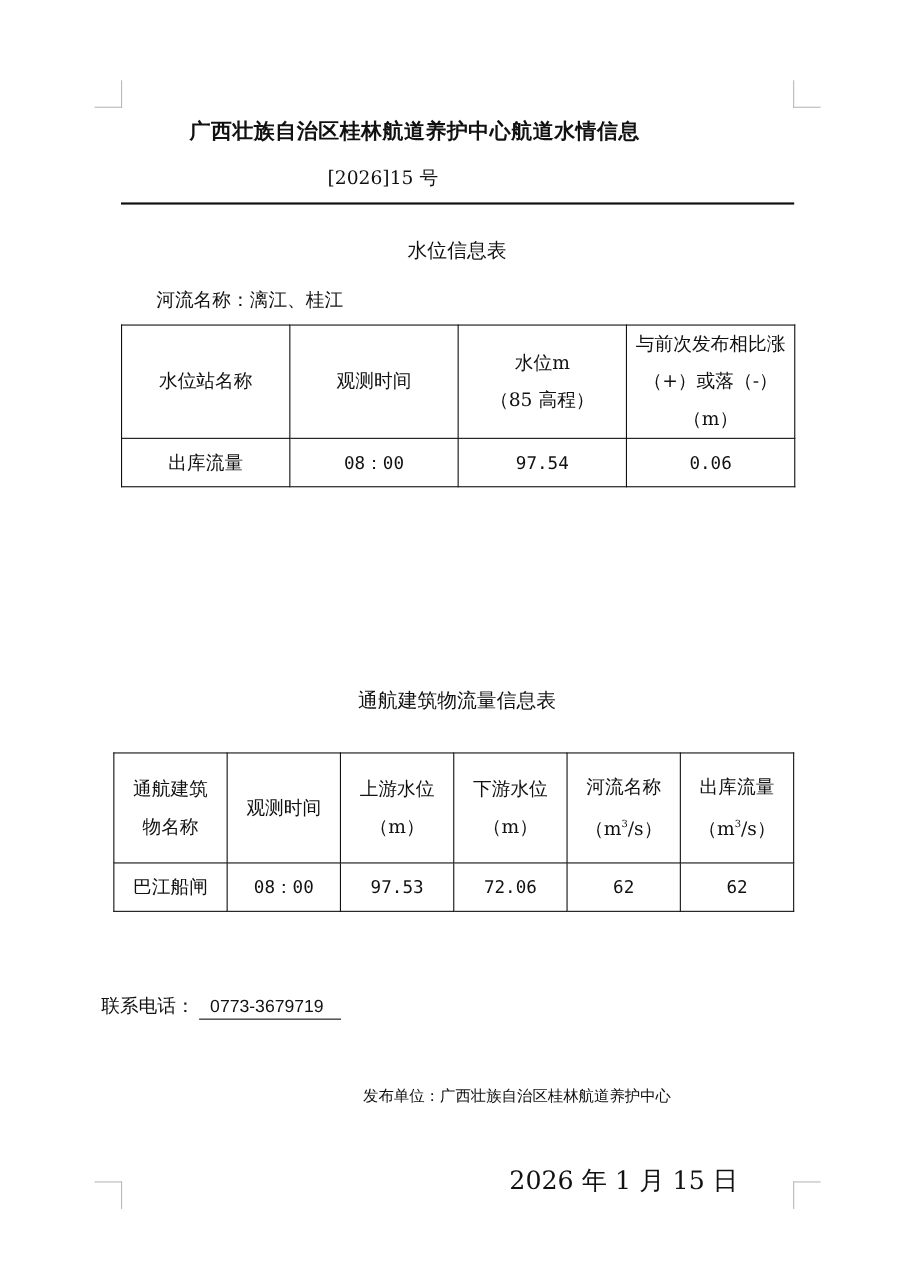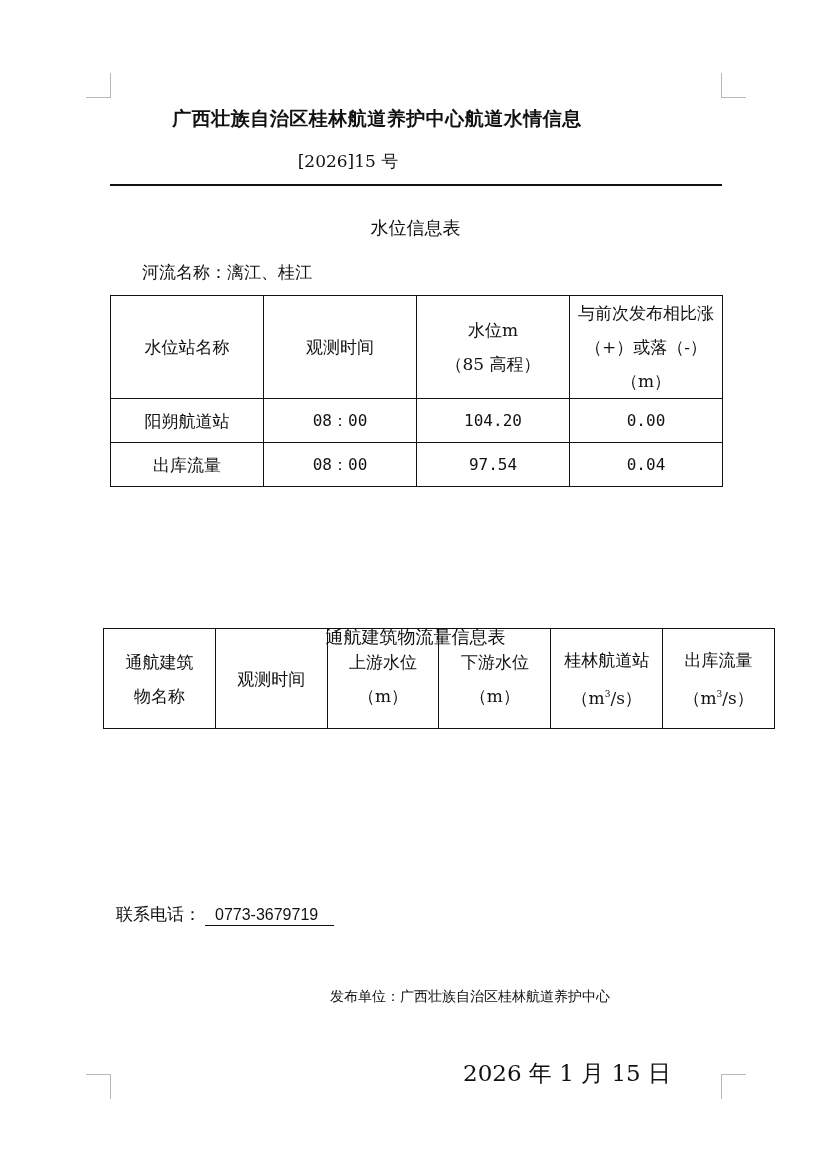--- a/index.html
+++ b/index.html
@@ -11,25 +11,25 @@
     .docno { left: 0; width: 696px; top: 150px; text-align: center; font-size: 17px; }
     .rule { left: 110px; width: 612px; top: 184px; height: 1.5px; background: #111; }
     .sec-title { left: 0; width: 831px; text-align: center; font-size: 18px; font-weight: normal; }
     .river { left: 110px; top: 261px; font-size: 17px; margin-left: 32px; }
     table { border-collapse: collapse; position: absolute; table-layout: fixed; }
     td { border: 1.3px solid #111; text-align: center; vertical-align: middle; font-size: 17px; padding: 0; line-height: 34px; }
     .t1 { left: 110px; top: 295px; width: 613px; }
     .t1 td { width: 25%; }
     .t1 tr.hdr td { height: 98px; }
     .t1 tr.row td { height: 43px; }
-    .t2 { left: 103px; top: 628px; width: 672px; }
+    .t2 { left: 103px; top: 684px; width: 619px; }
     .t2 tr.hdr td { height: 99px; }
     .t2 tr.row td { height: 43px; }
     .num { font-family: "DejaVu Sans Mono", "Liberation Mono", monospace; font-size: 16px; }
-    .contact { left: 116px; top: 903px; font-size: 17px; }
+    .contact { left: 92px; top: 903px; font-size: 17px; }
     .phone { display: inline-block; border-bottom: 1.3px solid #111; padding: 0 16px 0 10px; margin-left: 4px; font-family: "Liberation Sans", sans-serif; font-size: 16px; line-height: 20px; }
     .issuer { left: 330px; top: 988px; font-size: 14px; }
     .date { left: 463px; top: 1058px; font-size: 23px; }
     sup { font-size: 9px; }
   </style>
 </head>
 <body>
 
 <div class="mark" style="left:110px;top:73px;width:1px;height:25px;"></div>
 <div class="mark" style="left:86px;top:97px;width:25px;height:1px;"></div>
@@ -55,30 +55,24 @@
     <td>
           <div>水位m</div>
           <div>（85 高程）</div>
         </td>
     <td>
           <div>与前次发布相比涨</div>
           <div>（+）或落（-）（m）</div>
         </td>
   </tr>
   <tr class="row">
-    <td>阳朔航道站</td>
-    <td class="num">08：00</td>
-    <td class="num">104.20</td>
-    <td class="num">0.00</td>
-  </tr>
-  <tr class="row">
     <td>出库流量</td>
     <td class="num">08：00</td>
     <td class="num">97.54</td>
-    <td class="num">0.04</td>
+    <td class="num">0.06</td>
   </tr>
 </tbody>
   </table>
 
 <div class="abs sec-title" style="top:625px;">通航建筑物流量信息表</div>
 
 <table class="t2">
   <tbody>
       <tr class="hdr">
     <td>
@@ -88,27 +82,35 @@
     <td>观测时间</td>
     <td>
           <div>上游水位</div>
           <div>（m）</div>
         </td>
     <td>
           <div>下游水位</div>
           <div>（m）</div>
         </td>
     <td>
-          <div>桂林航道站</div>
+          <div>河流名称</div>
           <div><span>（m</span><sup>3</sup><span>/s）</span></div>
         </td>
     <td>
           <div>出库流量</div>
           <div><span>（m</span><sup>3</sup><span>/s）</span></div>
         </td>
+  </tr>
+  <tr class="row">
+    <td>巴江船闸</td>
+    <td class="num">08：00</td>
+    <td class="num">97.53</td>
+    <td class="num">72.06</td>
+    <td class="num">62</td>
+    <td class="num">62</td>
   </tr>
 </tbody>
   </table>
 
 <div class="abs contact">
   <span>联系电话：</span><span class="phone">0773-3679719</span>
 </div>
 <div class="abs issuer">发布单位：广西壮族自治区桂林航道养护中心</div>
 <div class="abs date">2026 年 1 月 15 日</div>
 

